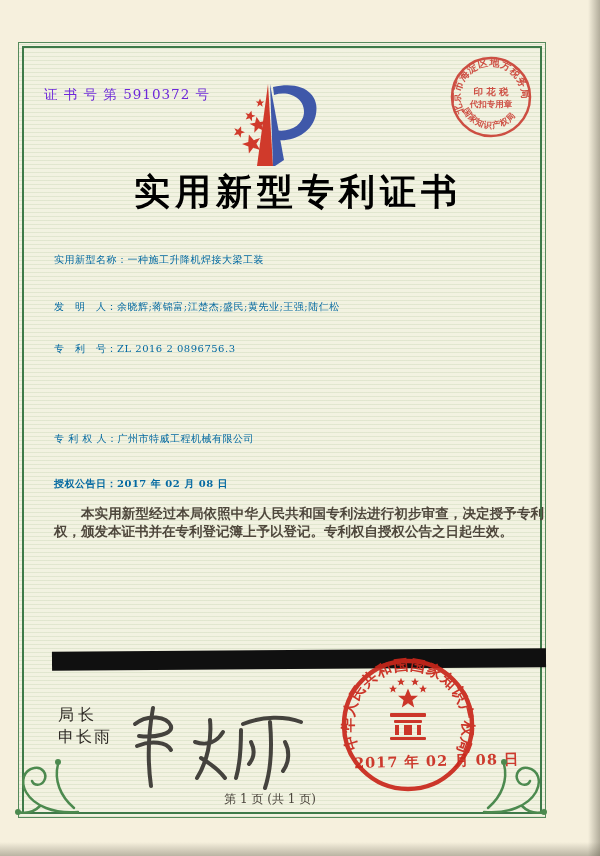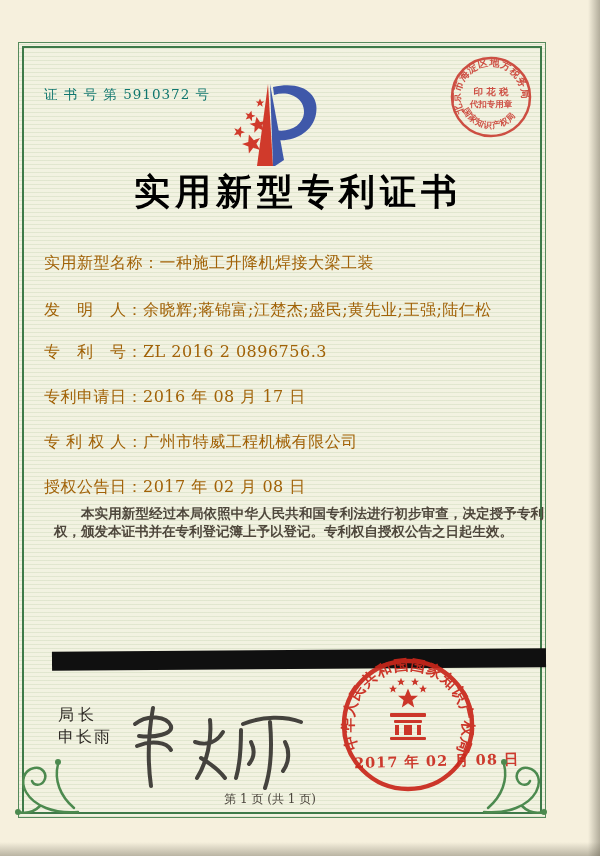--- a/index.html
+++ b/index.html
@@ -12,24 +12,24 @@
     background:linear-gradient(to top,rgba(95,90,75,.40),rgba(95,90,75,0));pointer-events:none;}
   
   .frame{position:absolute;left:18px;top:42px;width:526px;height:774px;
     border:1px solid #568a5c;
     background:
       repeating-linear-gradient(0deg, rgba(120,158,96,.14) 0 1px, rgba(0,0,0,0) 1px 4px),
       #f2f2e1;}
   .frame::before{content:"";position:absolute;left:3px;top:3px;right:3px;bottom:3px;
     border:2px solid #3e7a49;pointer-events:none;}
   .abs{position:absolute;}
-  .certno{left:44px;top:86px;font-size:13.5px;color:#0f766e;letter-spacing:1px;}
+  .certno{left:44px;top:86px;font-size:13.5px;color:#6d28d9;letter-spacing:1px;}
   .title{left:52px;top:168px;width:492px;text-align:center;font-size:36px;font-weight:bold;
     color:#000000;letter-spacing:5px;}
-  .field{left:44px;font-size:16px;color:#a16207;letter-spacing:.5px;white-space:nowrap;}
+  .field{left:54px;font-size:10px;color:#0369a1;letter-spacing:.5px;white-space:nowrap;}
   .paras{left:54px;top:504px;width:490px;color:#4e473c;font-weight:bold;}
   .paras p{margin:0;font-size:13.5px;line-height:18px;text-indent:2em;text-align:justify;}
   .redact{left:52px;top:650px;width:494px;height:19px;background:#101010;transform:rotate(-.4deg);}
   .sig-title{left:58px;top:705px;font-size:16px;color:#2f2b26;letter-spacing:4px;}
   .sig-name{left:58px;top:727px;font-size:16px;color:#2f2b26;letter-spacing:2px;}
   .footer{left:160px;top:791px;width:220px;text-align:center;font-size:12px;color:#4a453c;}
   .seal-date{left:354px;top:752px;font-size:14.5px;color:#c9271b;letter-spacing:1px;
     transform:rotate(-1.5deg);font-weight:bold;opacity:.9;}
   svg{display:block;}
 </style>
@@ -83,27 +83,24 @@
 
   <div class="field abs" style="top:253px;">
     <span>实用新型名称：</span><span>一种施工升降机焊接大梁工装</span>
   </div>
   <div class="field abs" style="top:300px;">
     <span>发　明　人：</span><span>余晓辉;蒋锦富;江楚杰;盛民;黄先业;王强;陆仁松</span>
   </div>
   <div class="field abs" style="top:342px;">
     <span>专　利　号：</span><span>ZL 2016 2 0896756.3</span>
   </div>
-  <div class="field abs" style="top:387px;">
-    <span>专利申请日：</span><span>2016 年 08 月 17 日</span>
-  </div>
   <div class="field abs" style="top:432px;">
     <span>专 利 权 人：</span><span>广州市特威工程机械有限公司</span>
   </div>
-  <div class="field abs" style="top:477px;">
+  <div class="field abs" style="top:477px;font-weight:bold;">
     <span>授权公告日：</span><span>2017 年 02 月 08 日</span>
   </div>
 
   <div class="paras abs">
     <p>本实用新型经过本局依照中华人民共和国专利法进行初步审查，决定授予专利权，颁发本证书并在专利登记簿上予以登记。专利权自授权公告之日起生效。</p>
   </div>
 
   <div class="redact abs"></div>
 
   <div class="abs" style="left:338px;top:655px;opacity:.92;">

